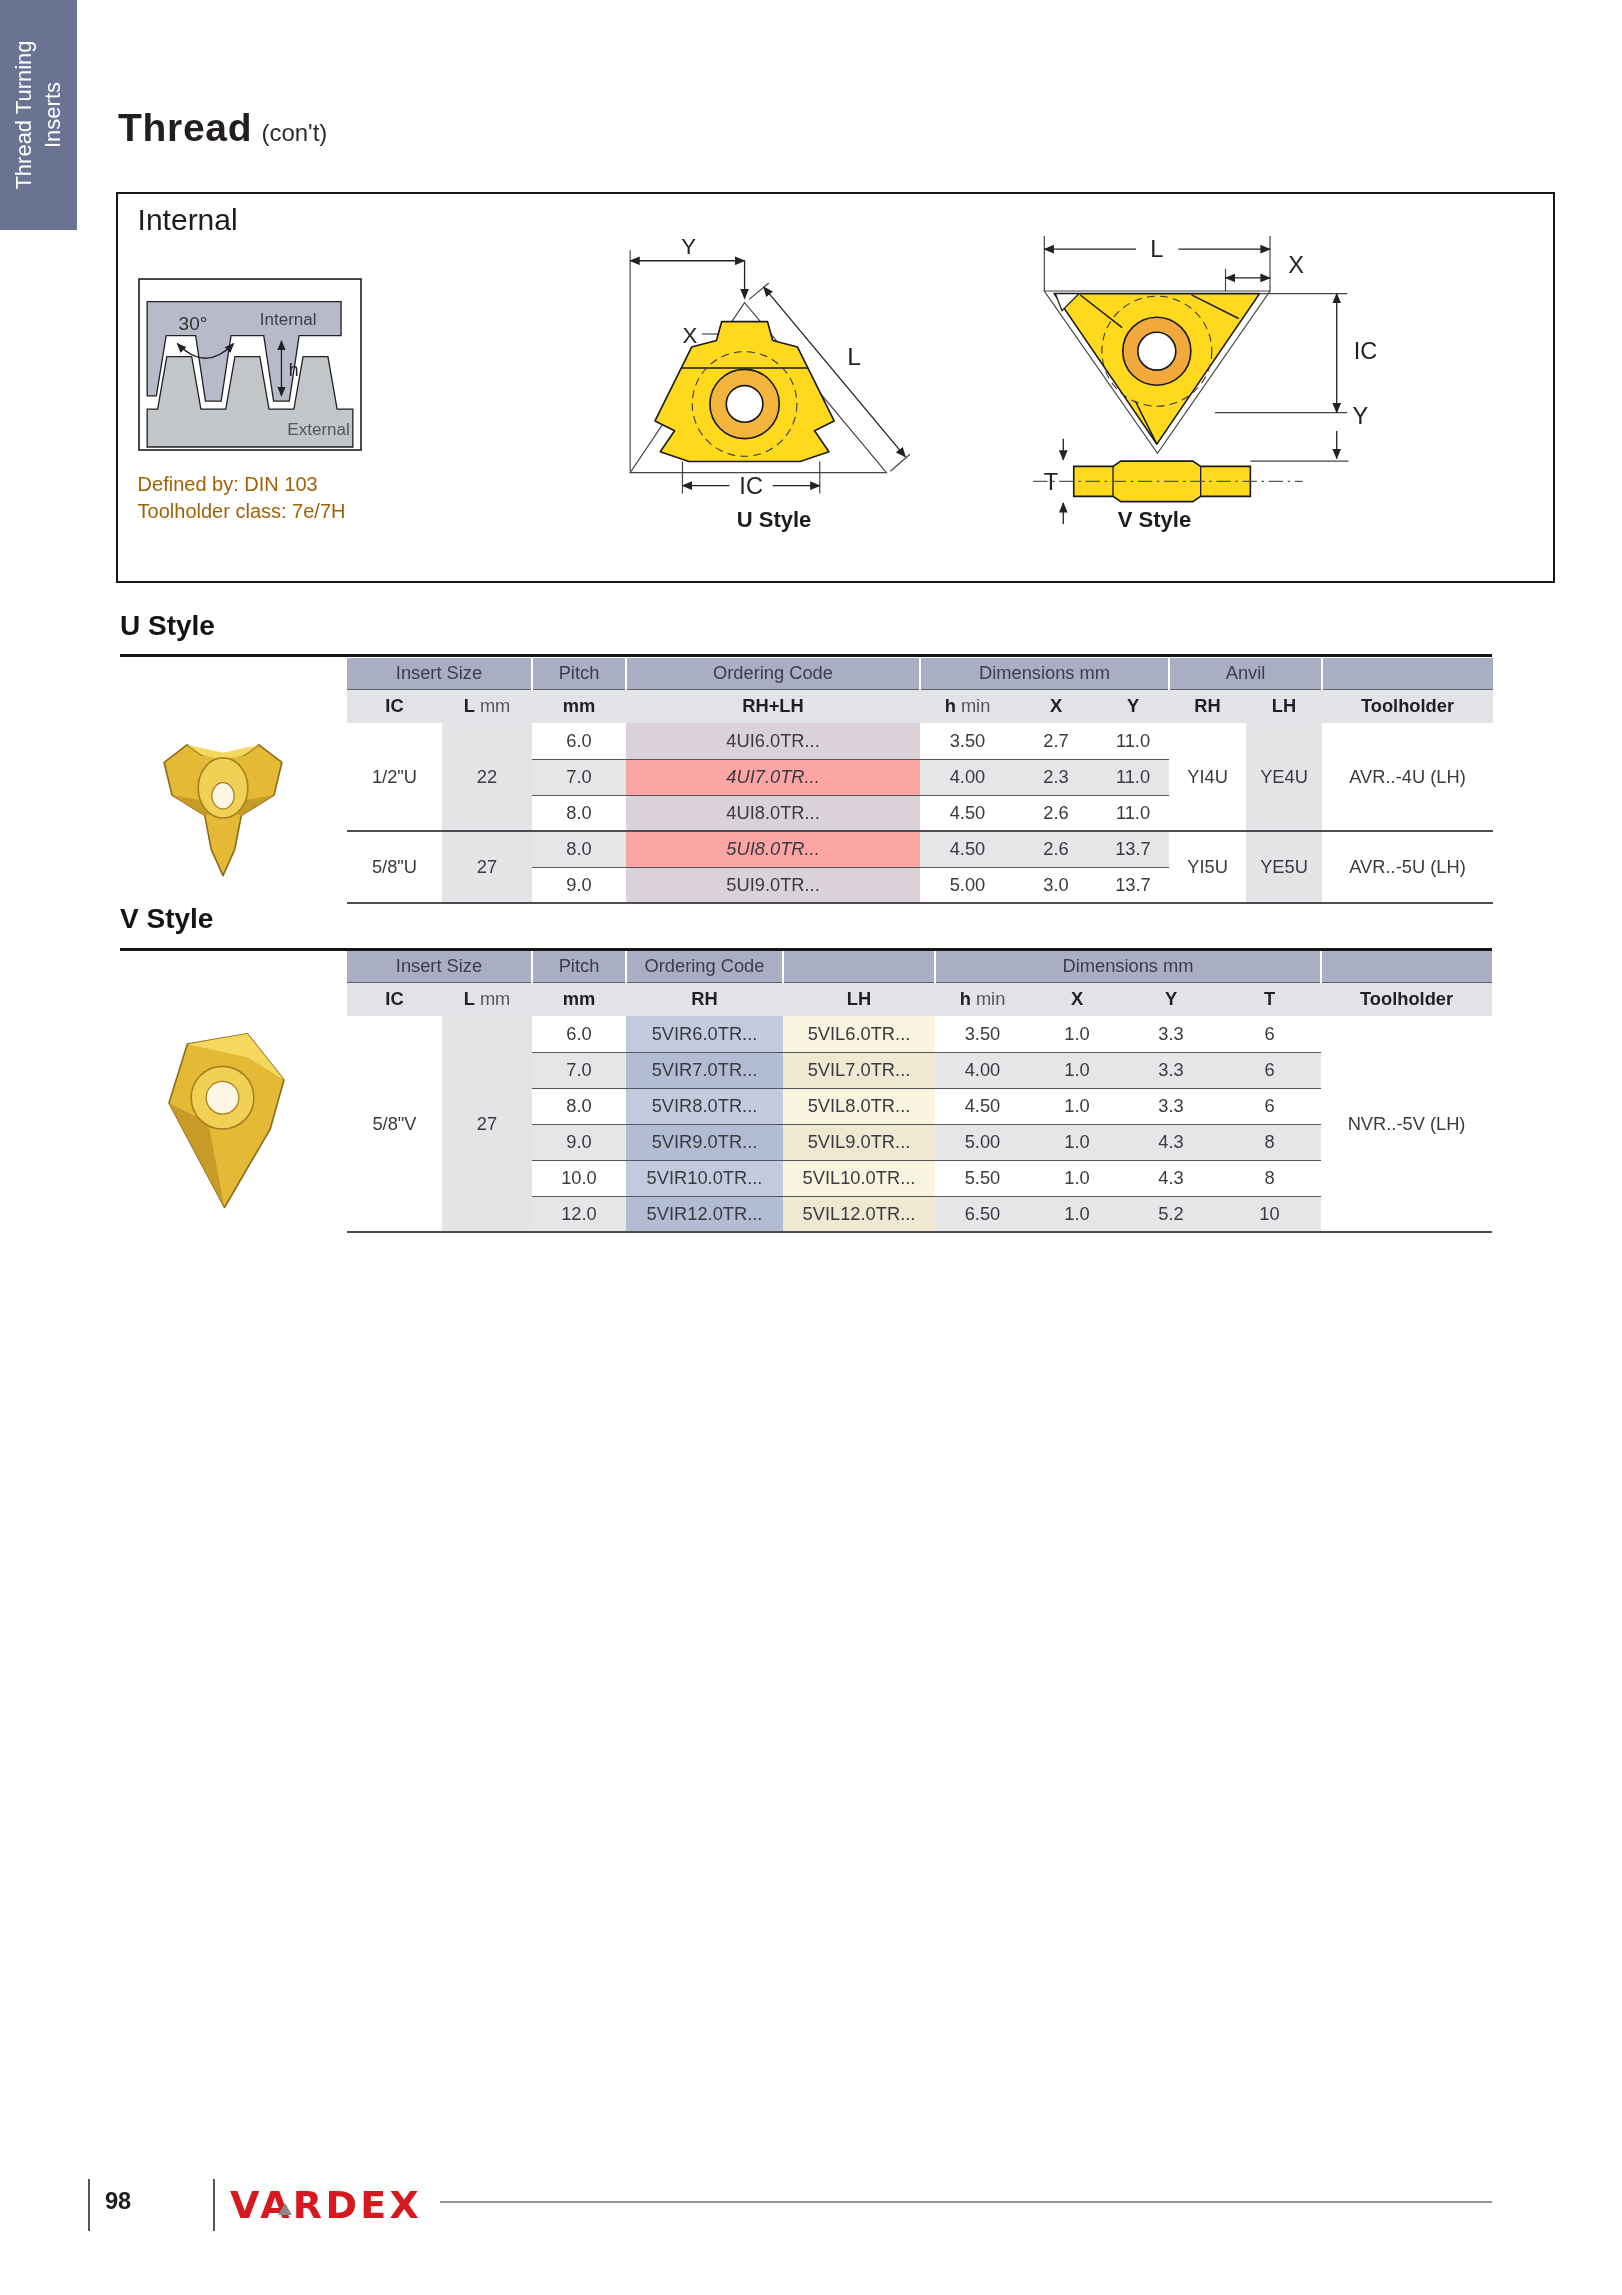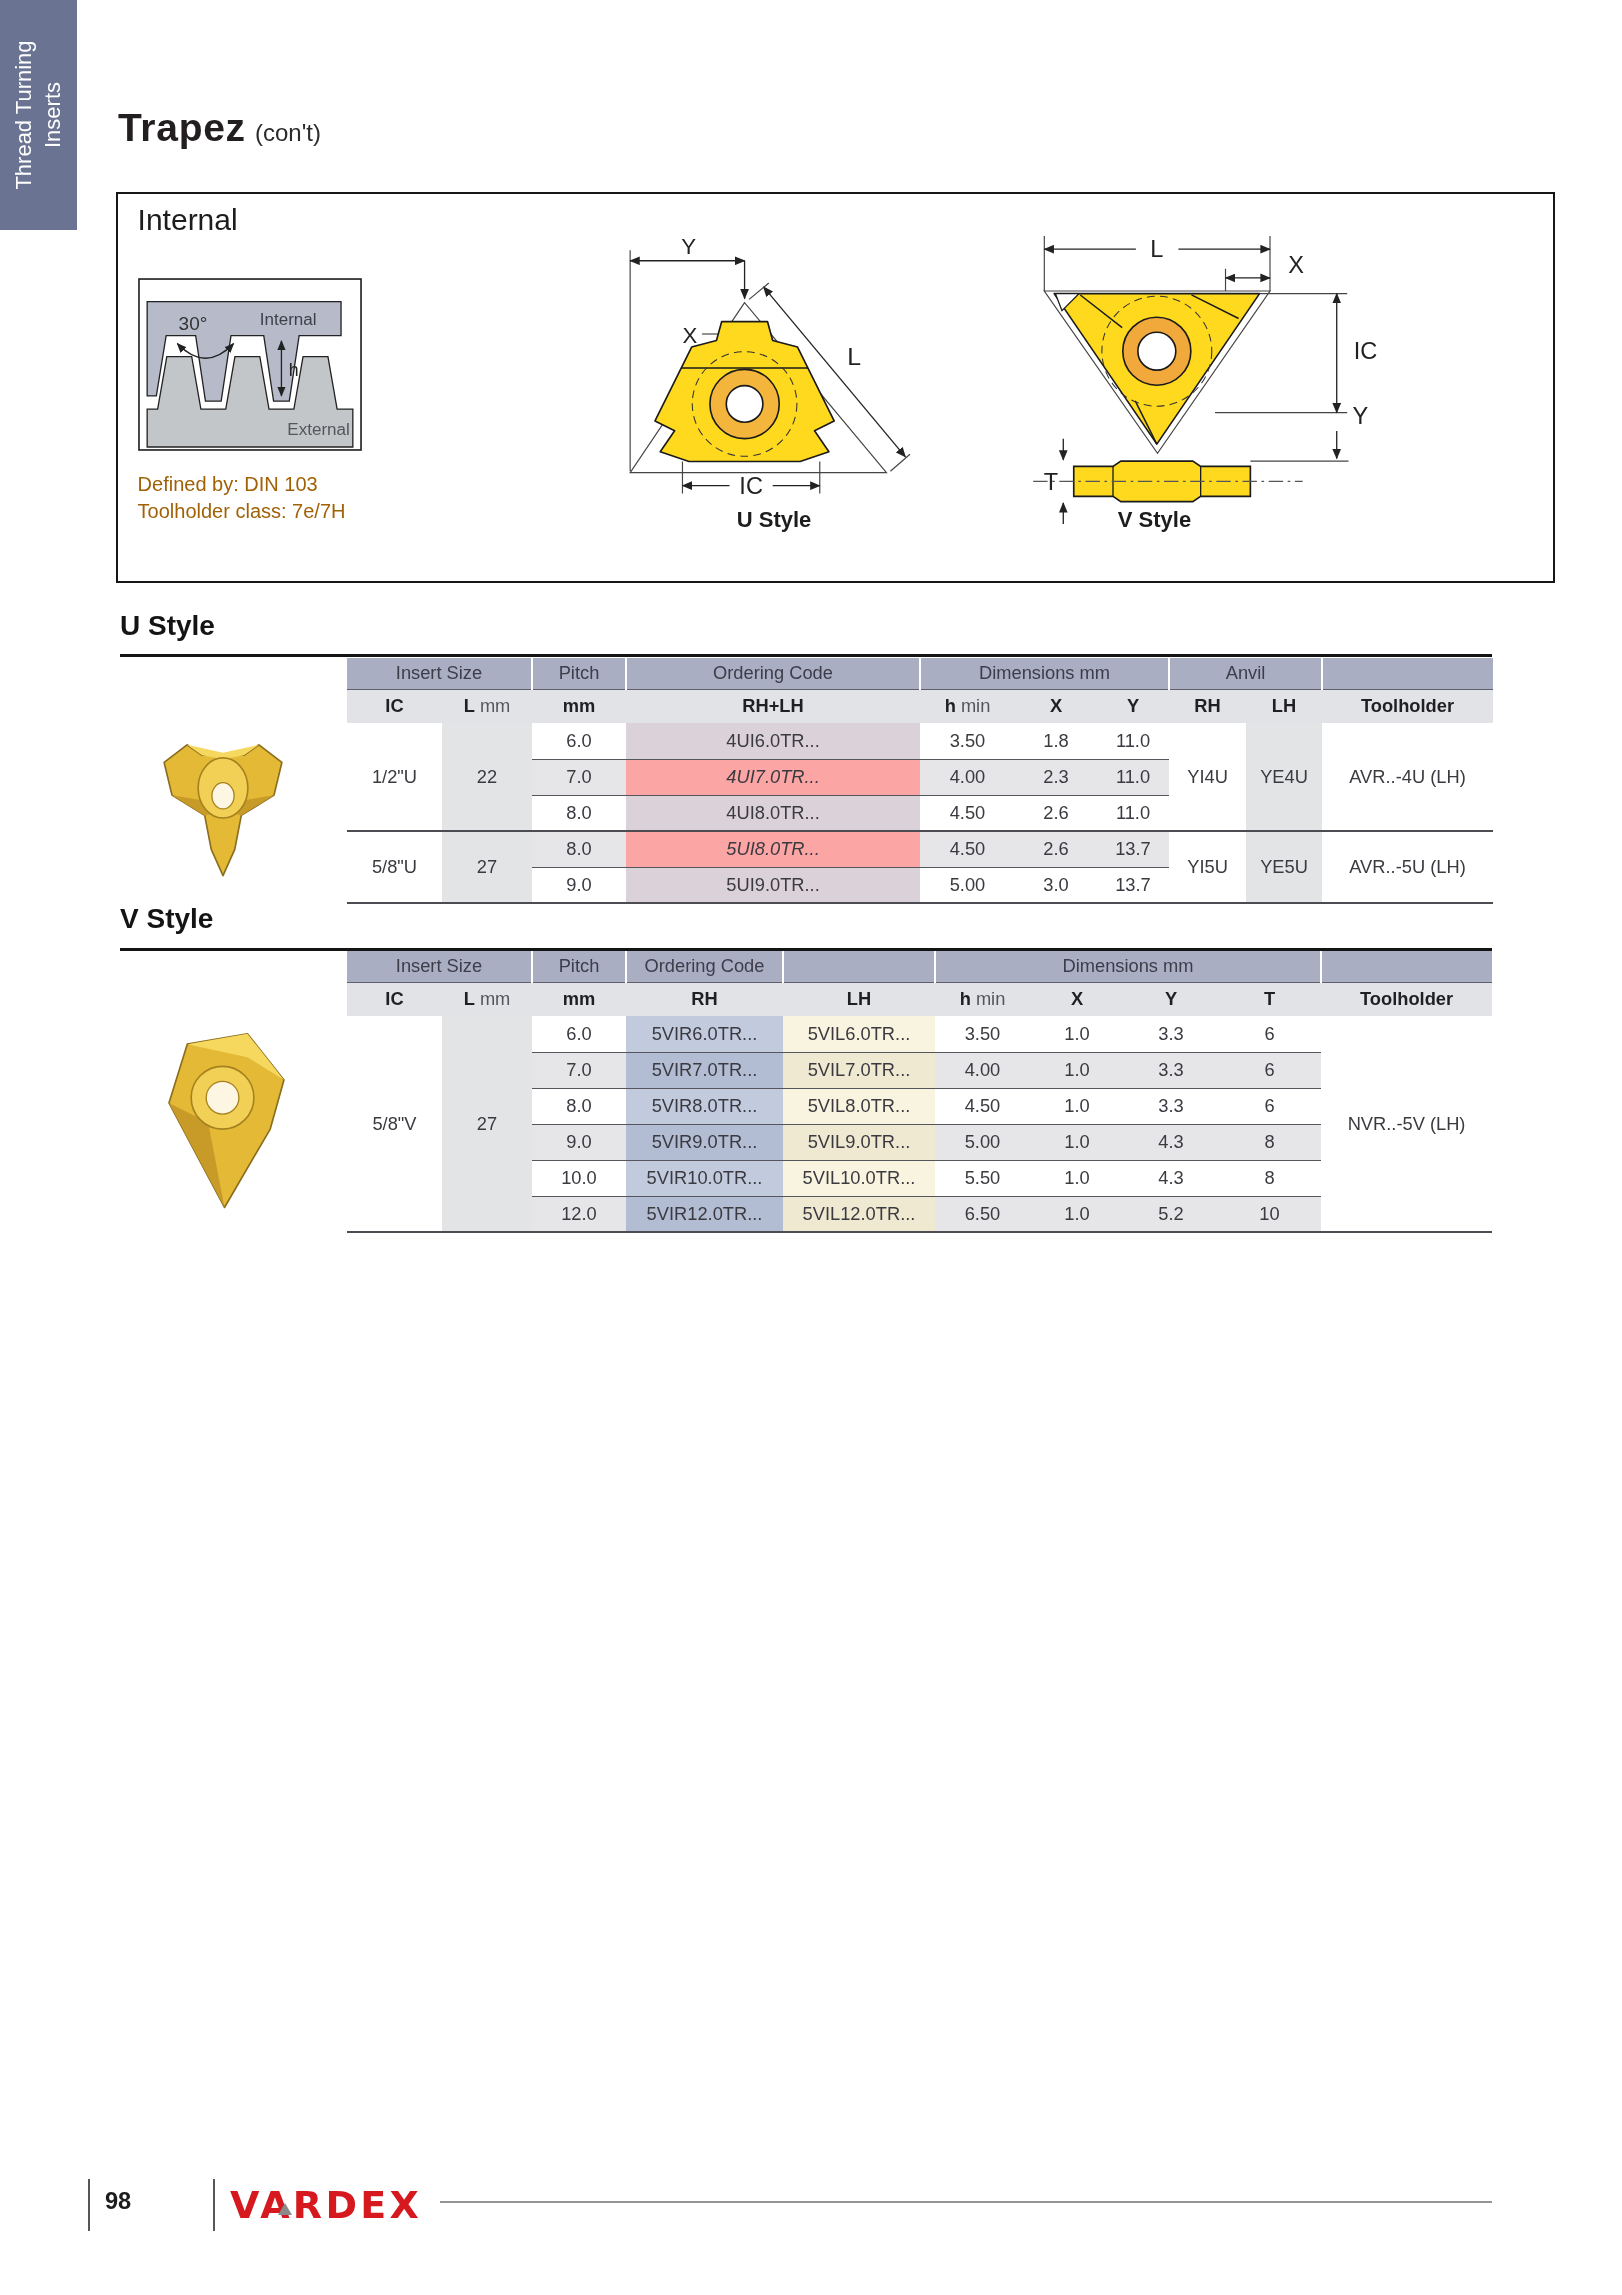--- a/index.html
+++ b/index.html
@@ -79,21 +79,21 @@
 <div class="page">
 
   <div class="tab">
     <div class="tab-inner">
       <span>Thread Turning</span>
       <span>Inserts</span>
     </div>
   </div>
 
   <div class="title">
-    <span class="main">Trapez</span><span class="note">(con't)</span>
+    <span class="main">Thread</span><span class="note">(con't)</span>
   </div>
 
   <div class="ibox">
     <div class="ibox-h">Internal</div>
 
     <svg class="tdia" width="224" height="173" viewBox="0 0 342 264">
       <defs>
         <marker id="arr-t" viewBox="0 0 12 10" markerWidth="15" markerHeight="13" refX="11" refY="5" orient="auto-start-reverse" markerUnits="userSpaceOnUse">
           <path d="M0,0L12,5L0,10Z" fill="#222"></path>
         </marker>
@@ -232,21 +232,21 @@
         <th>Toolholder</th>
       </tr>
     </thead>
     <tbody>
       <tr>
         <td class="white" rowspan="3">1/2"U</td>
         <td class="gcol" rowspan="3">22</td>
         <td class="white">6.0</td>
         <td class="pinkL">4UI6.0TR...</td>
         <td class="white">3.50</td>
-        <td class="white">1.8</td>
+        <td class="white">2.7</td>
         <td class="white">11.0</td>
         <td class="white" rowspan="3">YI4U</td>
         <td class="gcol" rowspan="3">YE4U</td>
         <td class="white" rowspan="3">AVR..-4U (LH)</td>
       </tr>
       <tr>
         <td class="shade sep">7.0</td>
         <td class="pinkD sep">4UI7.0TR...</td>
         <td class="shade sep">4.00</td>
         <td class="shade sep">2.3</td>

